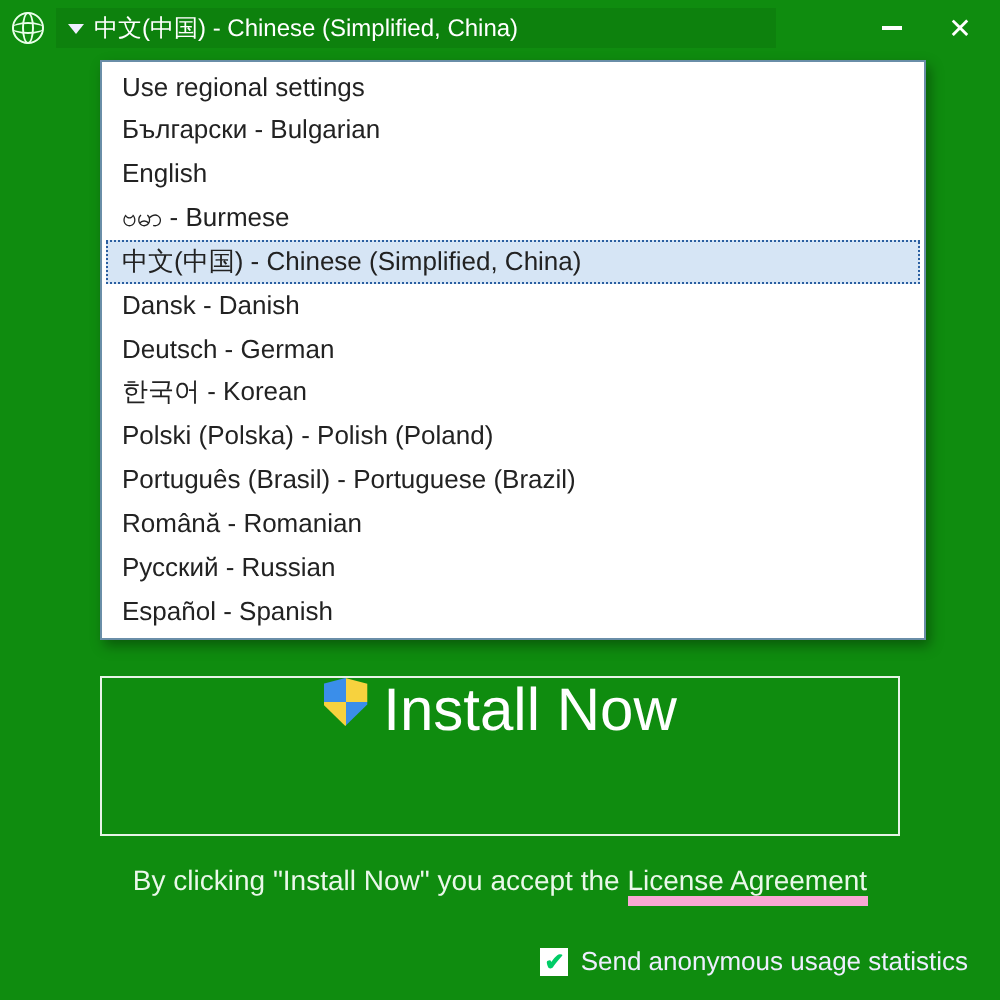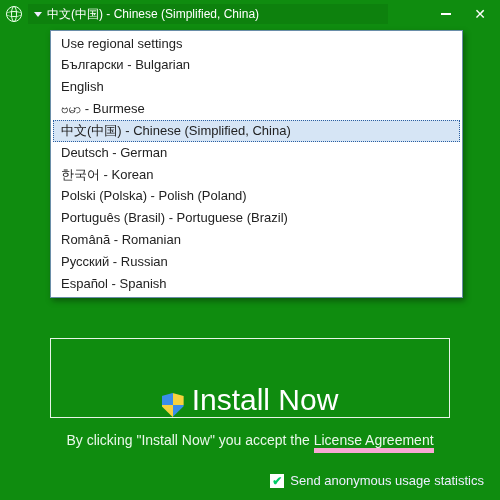--- a/index.html
+++ b/index.html
@@ -77,21 +77,21 @@
     margin: 0 2px;
     padding: 0.5px 7px;
   }
 
   .install-btn {
     position: absolute;
     left: 50px; right: 50px;
     top: 338px;
     height: 80px;
     border: 1.5px solid rgba(255,255,255,0.9);
-    display: flex; align-items: flex-end; justify-content: center;
+    display: flex; align-items: flex-start; justify-content: center;
     gap: 8px;
     cursor: pointer;
     color: #fff;
     font-size: 30px;
     font-weight: 400;
   }
   .shield {
     width: 22px; height: 24px; position: relative;
     clip-path: polygon(50% 0, 100% 12%, 100% 55%, 50% 100%, 0 55%, 0 12%);
     overflow: hidden;
@@ -146,20 +146,21 @@
       <span class="x">✕</span>
     </div>
 </div>
 
 <div class="dropdown" id="dropdown">
     <div class="dd-item">Use regional settings</div>
     <div class="dd-item">Български - Bulgarian</div>
     <div class="dd-item">English</div>
     <div class="dd-item">ဗမာ - Burmese</div>
     <div class="dd-item selected">中文(中国) - Chinese (Simplified, China)</div>
+    <div class="dd-item">Dansk - Danish</div>
     <div class="dd-item">Deutsch - German</div>
     <div class="dd-item">한국어 - Korean</div>
     <div class="dd-item">Polski (Polska) - Polish (Poland)</div>
     <div class="dd-item">Português (Brasil) - Portuguese (Brazil)</div>
     <div class="dd-item">Română - Romanian</div>
     <div class="dd-item">Русский - Russian</div>
     <div class="dd-item">Español - Spanish</div>
   </div>
 
 <div class="install-btn">

